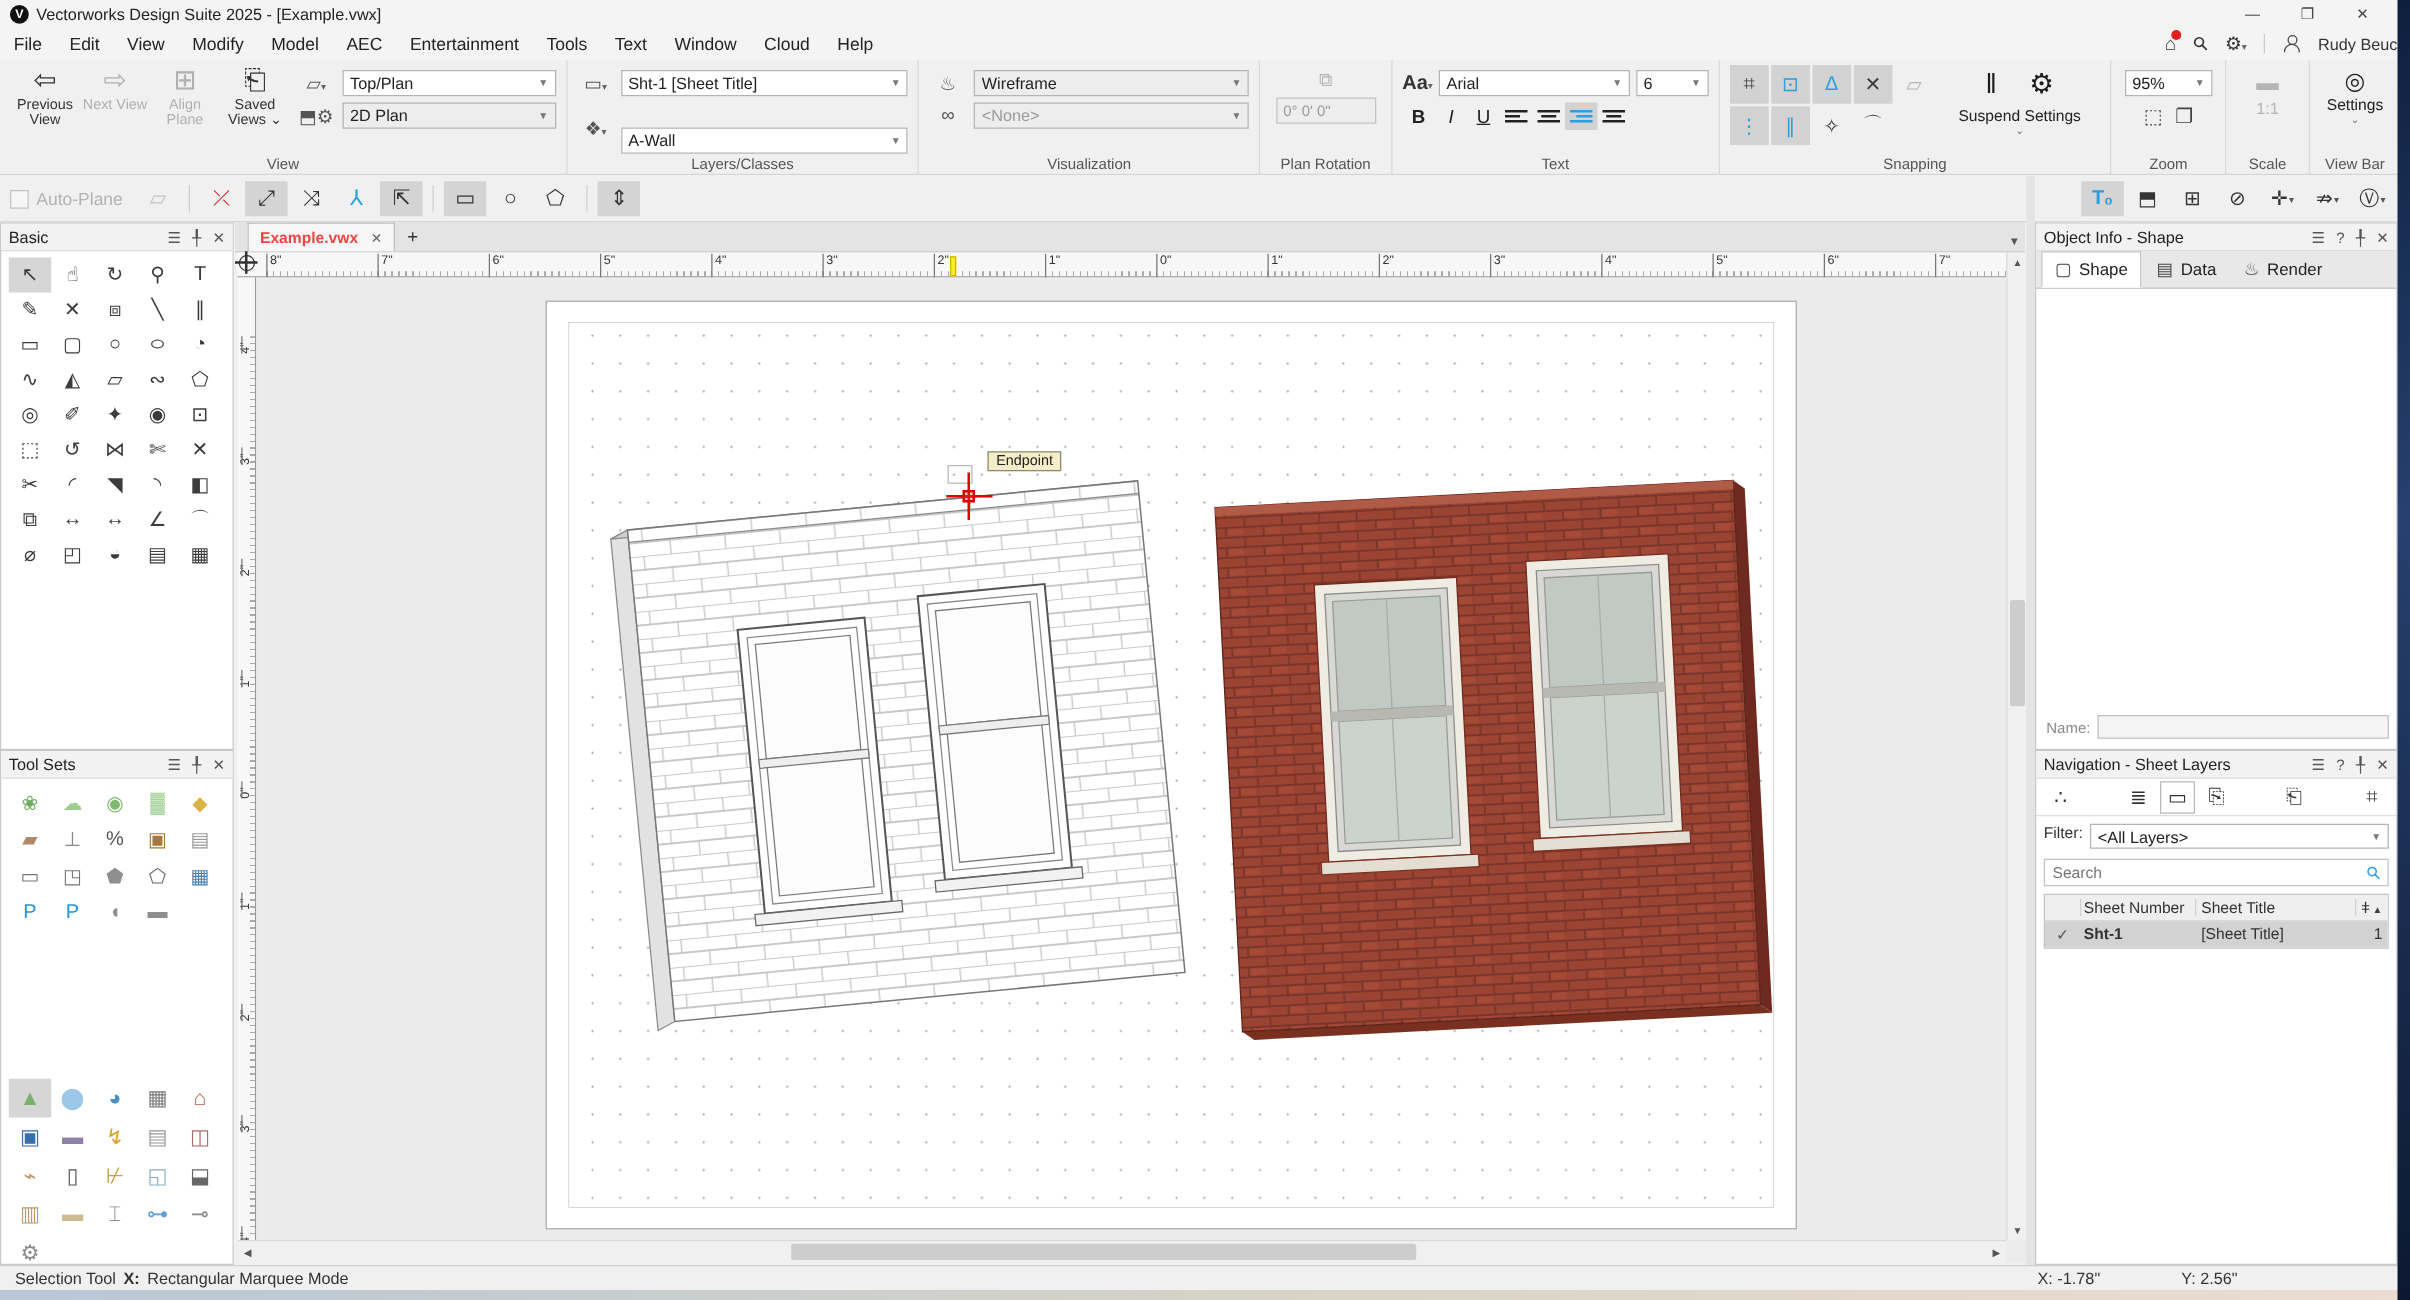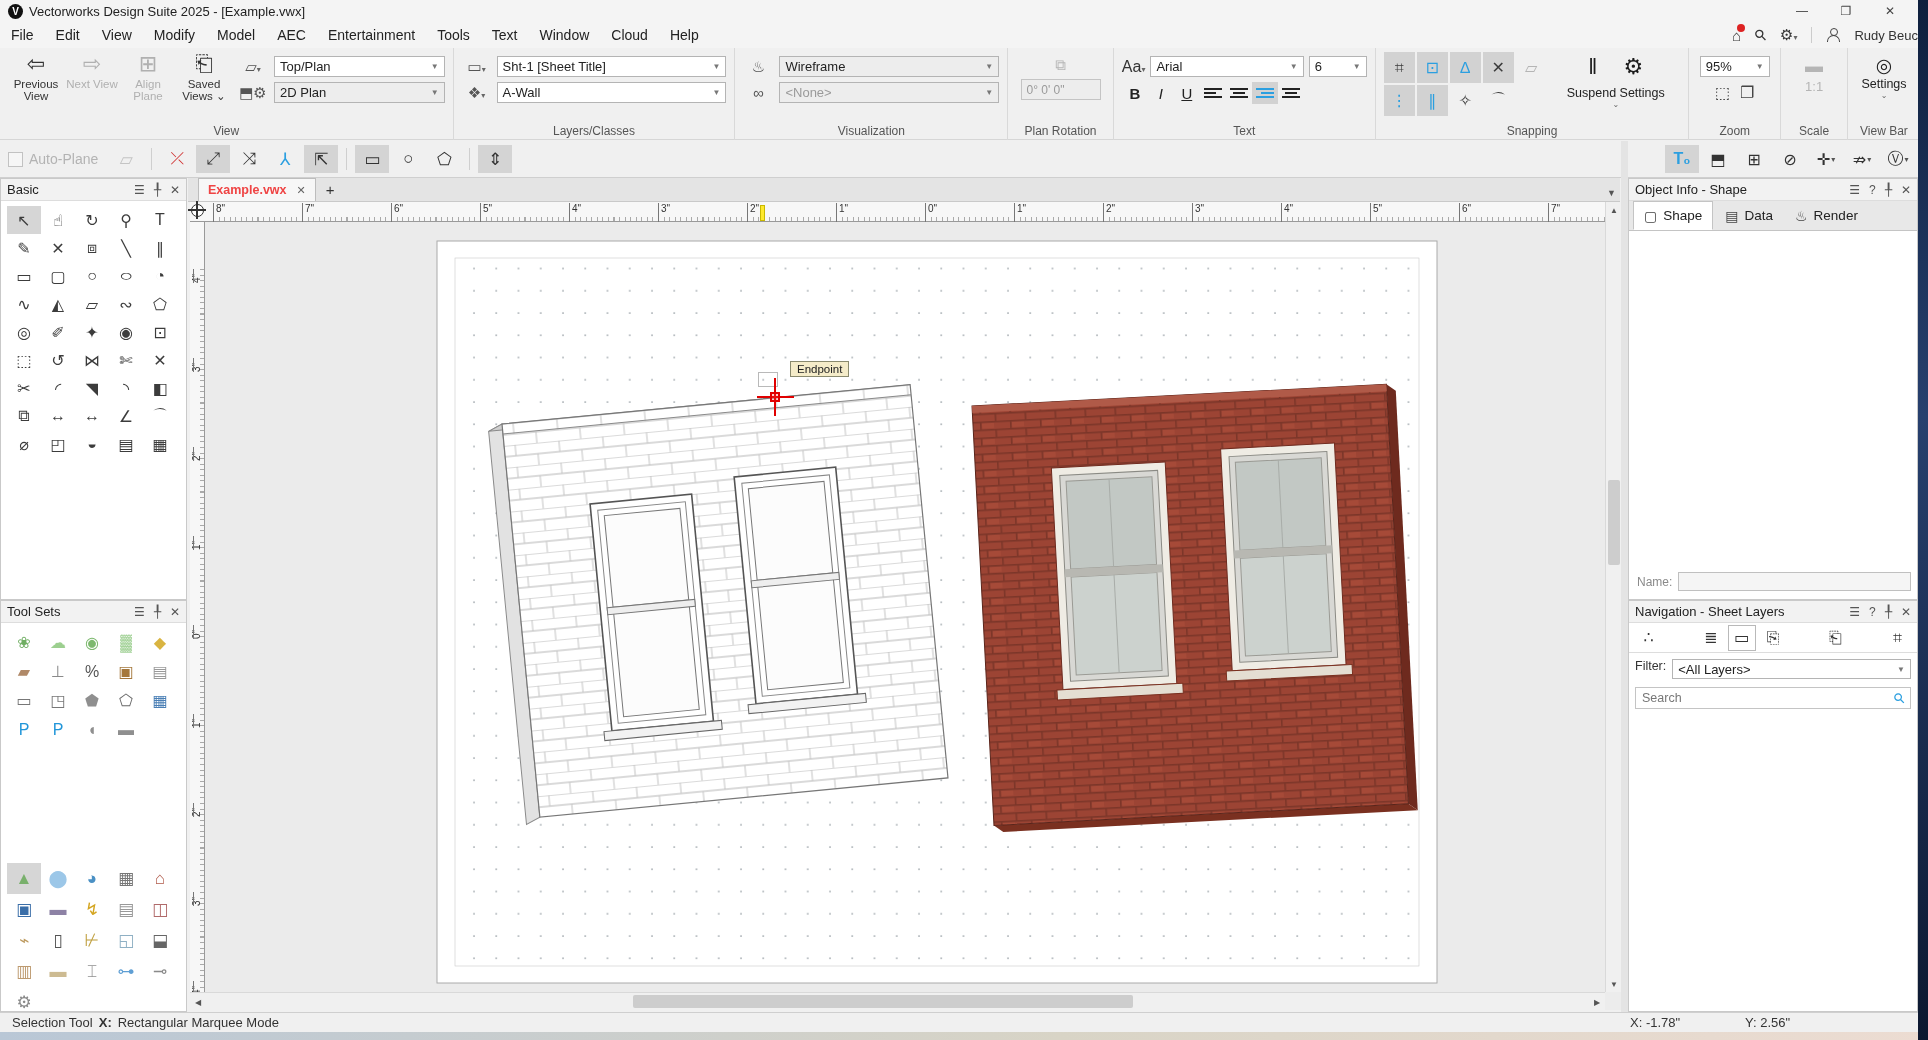--- a/index.html
+++ b/index.html
@@ -276,21 +276,21 @@
       <div class="stack2" style="width:100%;">
         <span style="display:flex;gap:5px;align-items:center;">
           <span class="mini-ic">▭<span class="tiny-caret">▾</span></span>
           <span class="dd" style="flex:1;">
             <span>Sht-1 [Sheet Title]</span>
               <span class="caret">▼</span>
           </span>
         </span>
         <span style="display:flex;gap:5px;align-items:center;">
           <span class="mini-ic">❖<span class="tiny-caret">▾</span></span>
-          <span class="dd" style="flex:1;">
+          <span class="dd" style="flex:1;margin-top:20px;">
             <span>A-Wall</span>
               <span class="caret">▼</span>
           </span>
         </span>
       </div>
       <span class="tb-label">Layers/Classes</span>
     </div>
 
     <div class="tb-section" style="width:300px;">
       <div class="stack2" style="width:100%;">
@@ -316,21 +316,21 @@
       <div class="stack2" style="width:100%;align-items:center;">
         <span class="mini-ic" style="color:#b5b5b5;">⧉</span>
         <span class="fld-dis" style="width:80px;">0° 0' 0"</span>
       </div>
       <span class="tb-label">Plan Rotation</span>
     </div>
 
     <div class="tb-section" style="width:288px;">
       <div class="stack2" style="width:100%;">
         <span style="display:flex;gap:5px;align-items:center;">
-          <span style="font-size:16px;font-weight:normal;"><span>Aa</span><span class="tiny-caret">▾</span></span>
+          <span style="font-size:16px;font-weight:bold;"><span>Aa</span><span class="tiny-caret">▾</span></span>
           <span class="dd" style="flex:1;">
             <span>Arial</span>
               <span class="caret">▼</span>
           </span>
           <span class="dd" style="width:58px;">
             <span>6</span>
               <span class="caret">▼</span>
           </span>
         </span>
         <span style="display:flex;align-items:center;">
@@ -789,20 +789,39 @@
       <label>Filter:</label>
       <span class="dd">
         <span>&lt;All Layers&gt;</span>
           <span class="caret">▼</span>
       </span>
     </div>
     <div class="search-row">
       <input placeholder="Search" style="">
       <span class="search-ic">⚲</span>
     </div>
+    <div id="sheet-table">
+      <div class="st-row head">
+        <span class="st-c0"></span>
+        <span class="st-c1">Sheet Number</span>
+        <span class="st-c2">Sheet Title</span>
+        <span class="st-c3">
+          <span>ǂ</span><span class="sort-asc">▲</span>
+        </span>
+      </div>
+      <div>
+
+          <div class="st-row sel">
+            <span class="st-c0">✓</span>
+            <span class="st-c1">Sht-1</span>
+            <span class="st-c2">[Sheet Title]</span>
+            <span class="st-c3">1</span>
+          </div>
+        </div>
+    </div>
   </div>
 
   <div id="statusbar">
     <span id="status-left">
       <span>Selection Tool</span>
       <span id="status-key">X:</span>
       <span>Rectangular Marquee Mode</span>
     </span>
     <span id="coord-x">X: -1.78"</span>
     <span id="coord-y">Y: 2.56"</span>

